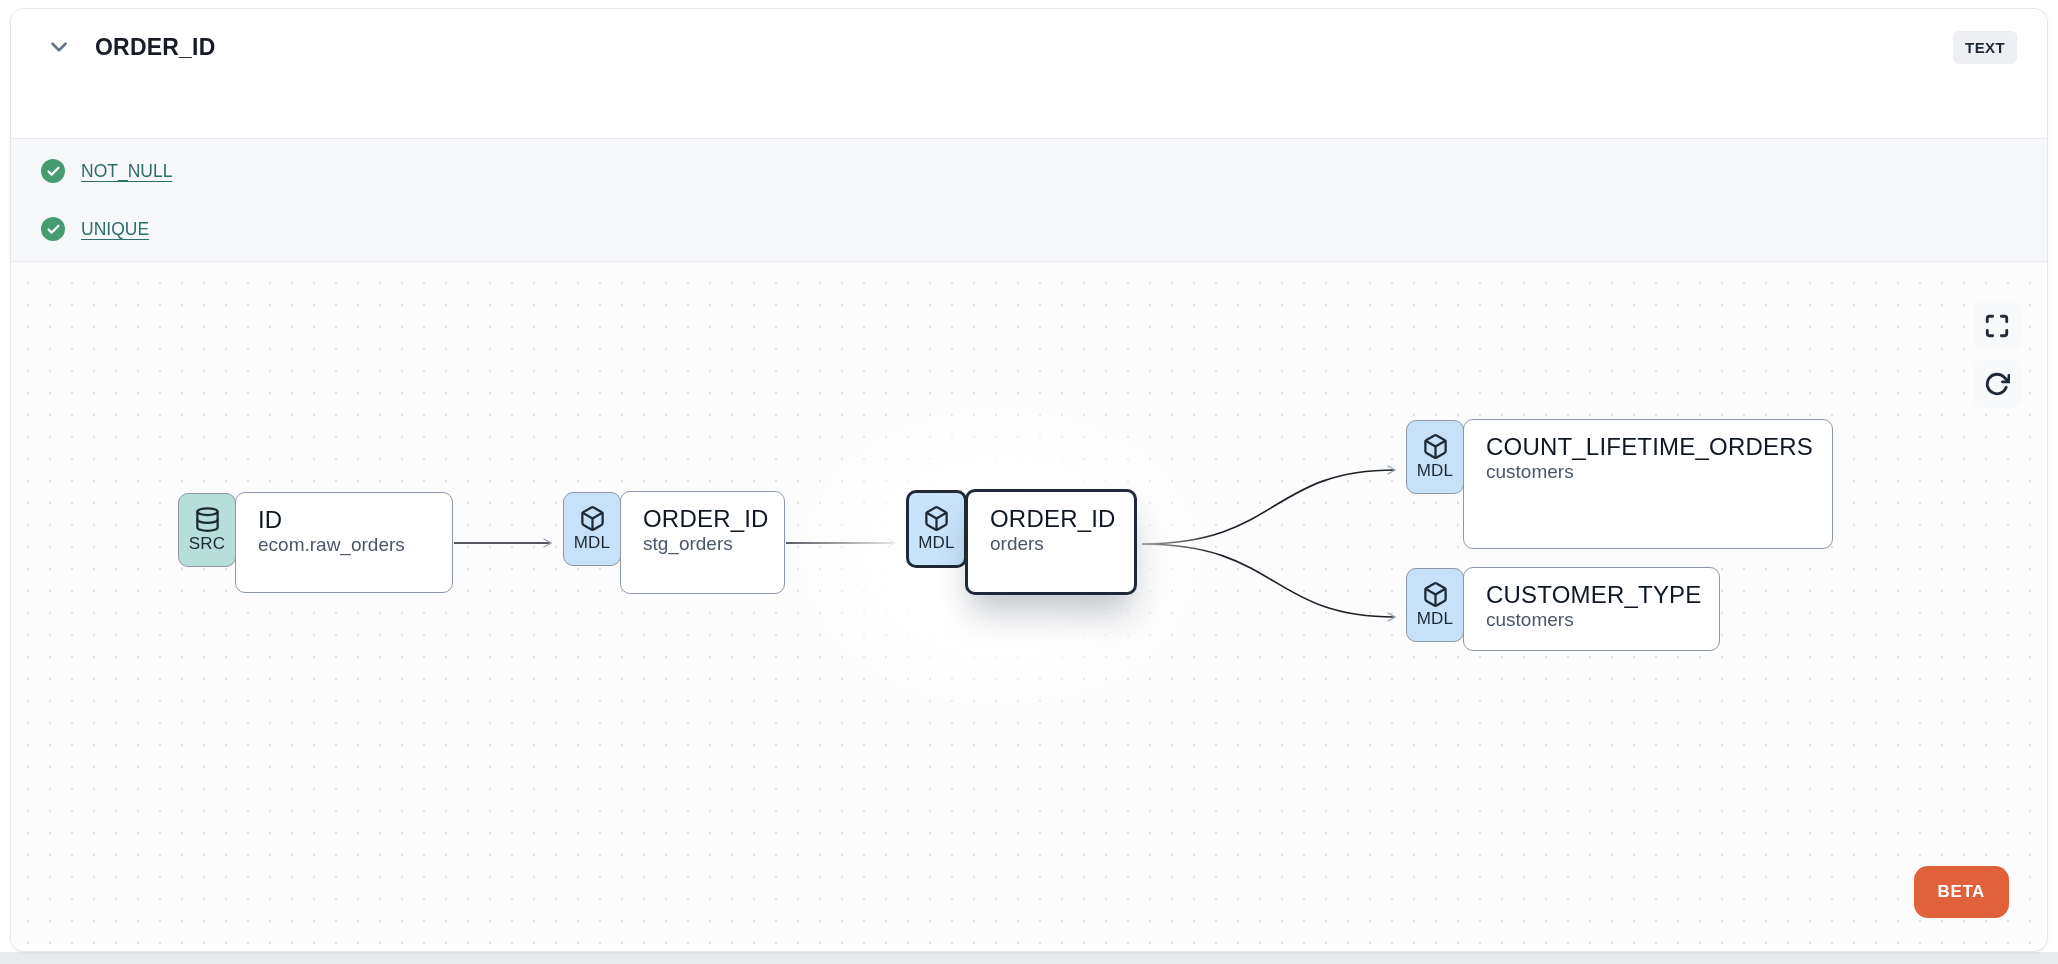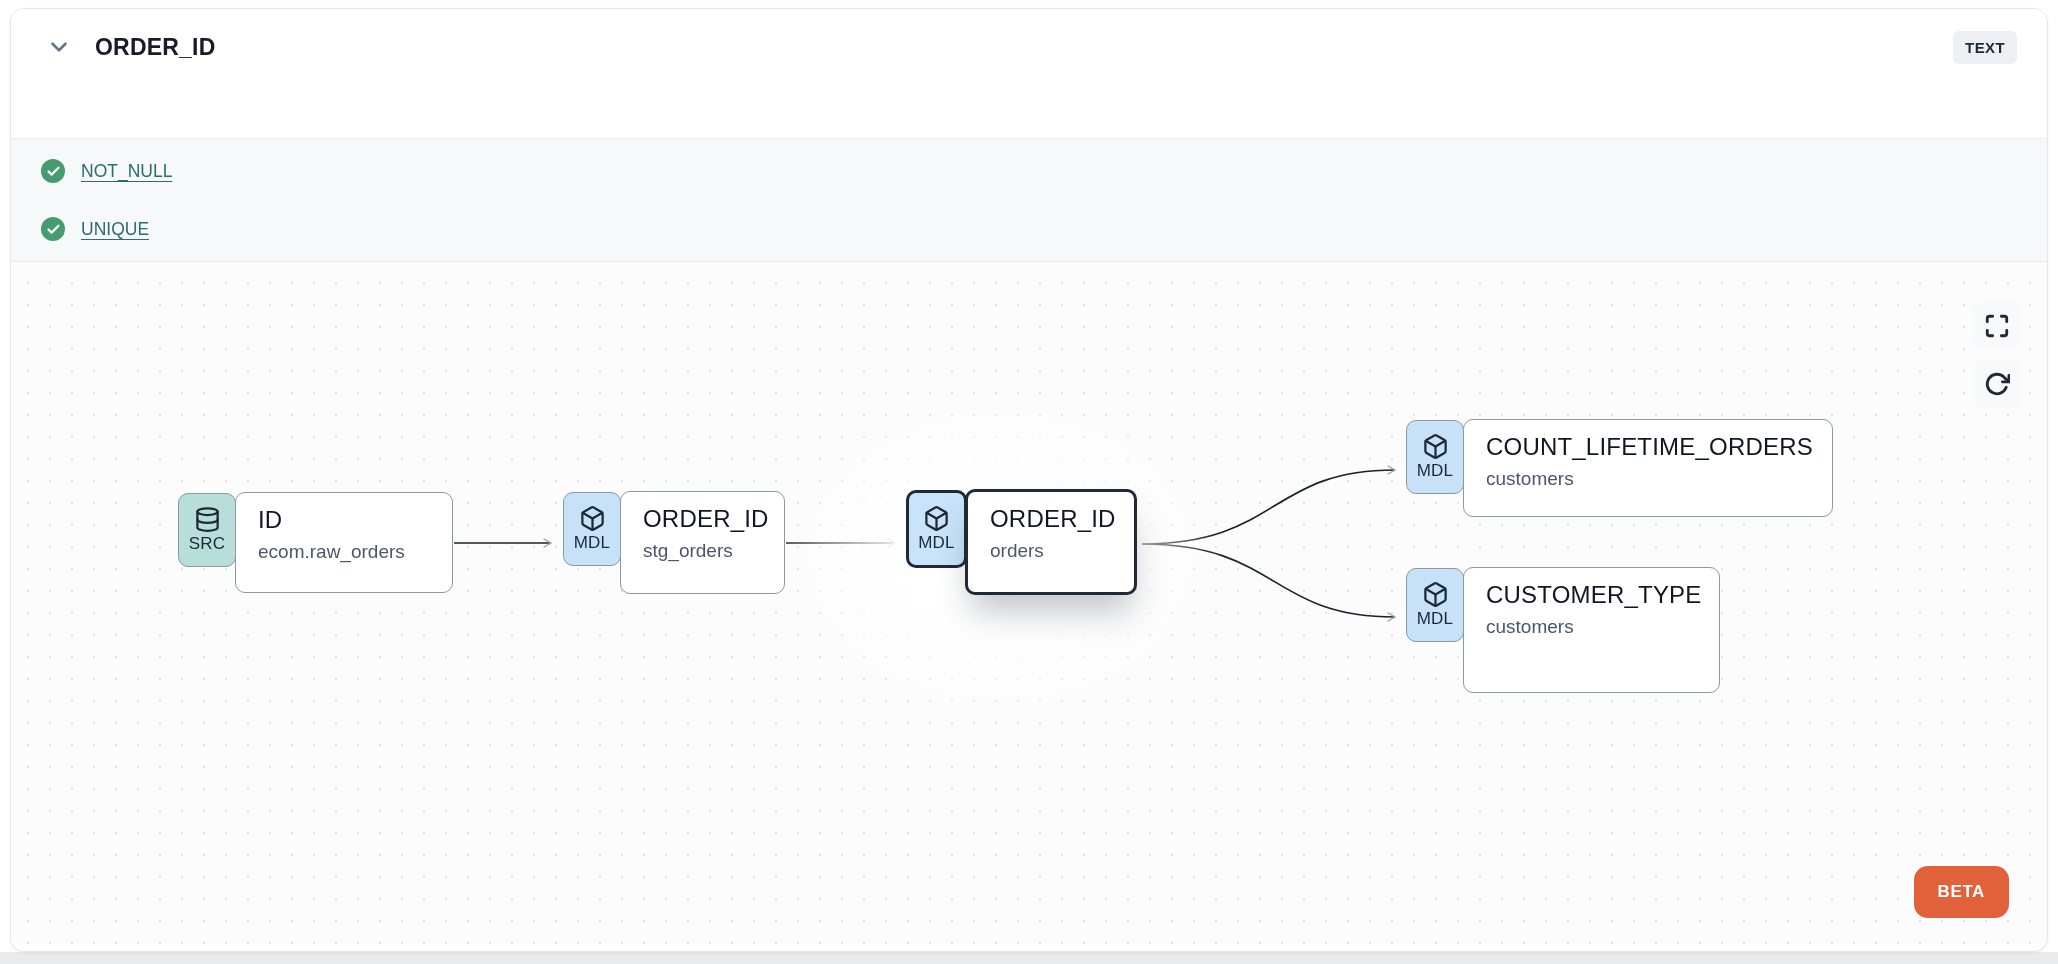--- a/index.html
+++ b/index.html
@@ -54,31 +54,31 @@
     color:#1e2936;
   }
   .node-badge .kind { font-size:17px; font-weight:500; letter-spacing:.2px; }
   .badge-src { background:#b7ded9; }
   .badge-mdl { background:#c7e2f8; }
   .node-card {
     position:relative; z-index:1; margin-left:57px; background:#ffffff;
     border:1px solid #8d98a6; border-radius:10px; padding:13px 22px 0 22px;
   }
   .node-title { font-size:24px; font-weight:500; color:#0f1722; letter-spacing:.2px; white-space:nowrap; }
-  .node-sub { font-size:19px; color:#4b5768; margin-top:7px; white-space:nowrap; }
+  .node-sub { font-size:19px; color:#4b5768; white-space:nowrap; }
 
   .node.sel .node-badge { border:3px solid #1f2937; width:61px; height:78px; background:#c9e4fa; }
   .node.sel .node-card { border:3px solid #1f2937; margin-left:59px; box-shadow:0 22px 34px -6px rgba(30,41,59,.28); }
 
   
   .n-src  { left:167px;  top:230px; } .n-src  .node-card { width:218px; height:101px; }
   .n-stg  { left:552px;  top:229px; } .n-stg  .node-card { width:165px; height:103px; }
   .n-ord  { left:895px;  top:227px; } .n-ord  .node-card { width:172px; height:106px; }
-  .n-cnt  { left:1395px; top:157px; } .n-cnt  .node-card { width:370px; height:98px; }
-  .n-typ  { left:1395px; top:305px; } .n-typ  .node-card { width:257px; height:126px; }
+  .n-cnt  { left:1395px; top:157px; } .n-cnt  .node-card { width:370px; height:130px; }
+  .n-typ  { left:1395px; top:305px; } .n-typ  .node-card { width:257px; height:84px; }
 
   
   .ctrls { position:absolute; right:26px; top:40px; display:flex; flex-direction:column; gap:10px; z-index:3; }
   .ctrl-btn {
     width:48px; height:48px; border:none; border-radius:9px; background:#f8f9fa;
     display:flex; align-items:center; justify-content:center; color:#1f2937; cursor:pointer;
   }
 
   .beta-badge {
     position:absolute; right:38px; bottom:26px; z-index:3;

